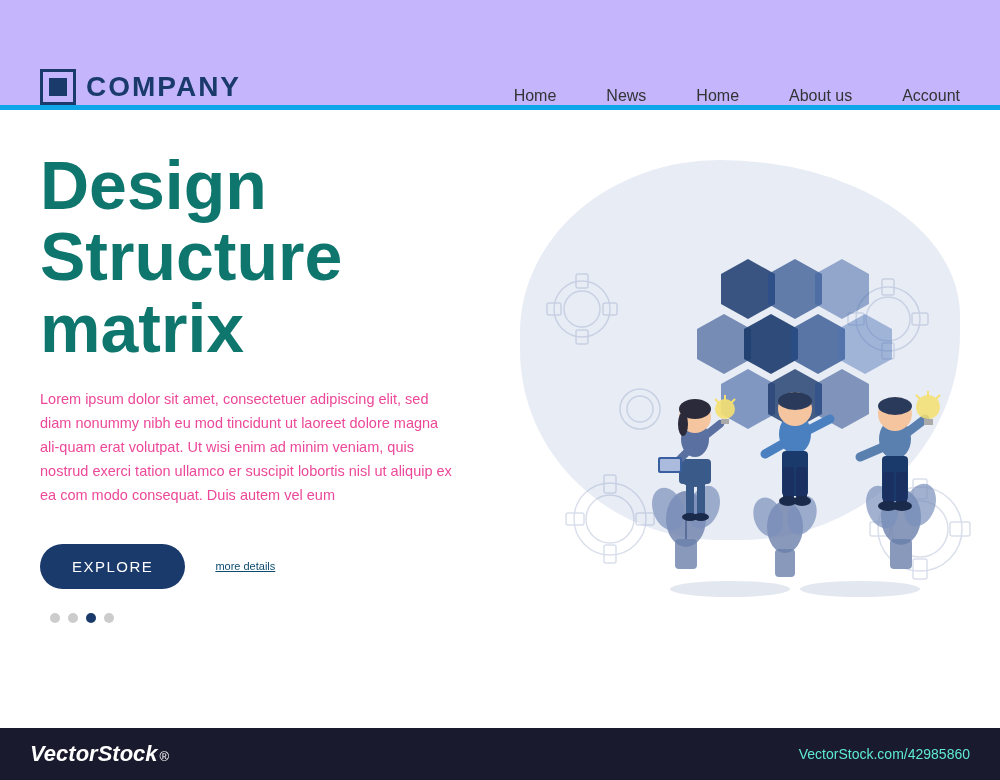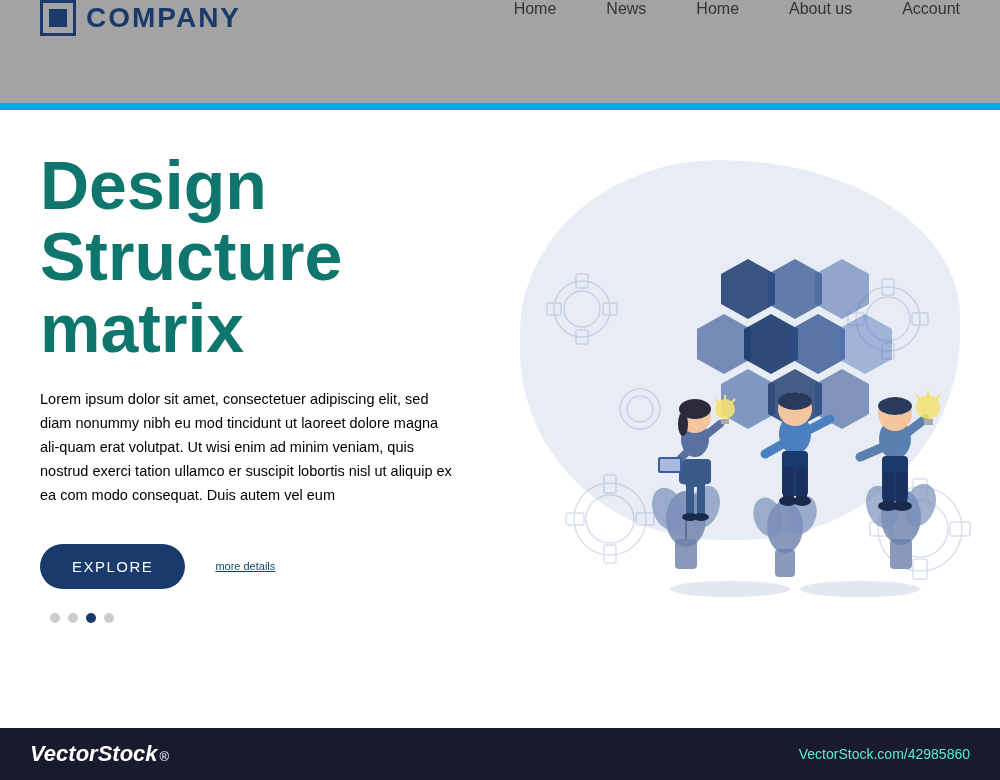--- a/index.html
+++ b/index.html
@@ -15,25 +15,25 @@
       width: 1000px;
       height: 780px;
       display: flex;
       flex-direction: column;
       background: #fff;
     }
 
     
     .navbar {
       display: flex;
-      align-items: flex-start;
+      align-items: flex-end;
       padding: 0 40px;
       height: 110px;
-      background: #a3a3a3;
-      border-bottom: 7px solid #0ea5e9;
+      background: #c4b5fd;
+      border-bottom: 5px solid #0ea5e9;
       flex-shrink: 0;
     }
 
     .logo-area {
       display: flex;
       align-items: center;
       gap: 10px;
       margin-right: auto;
     }
 
@@ -93,21 +93,21 @@
     .hero-title {
       font-size: 68px;
       font-weight: 900;
       color: #0f766e;
       line-height: 1.05;
       margin-bottom: 24px;
     }
 
     .hero-description {
       font-size: 14.5px;
-      color: #000000;
+      color: #ec4899;
       line-height: 1.65;
       margin-bottom: 36px;
       max-width: 420px;
     }
 
     .cta-row {
       display: flex;
       align-items: center;
       gap: 30px;
       margin-bottom: 20px;

